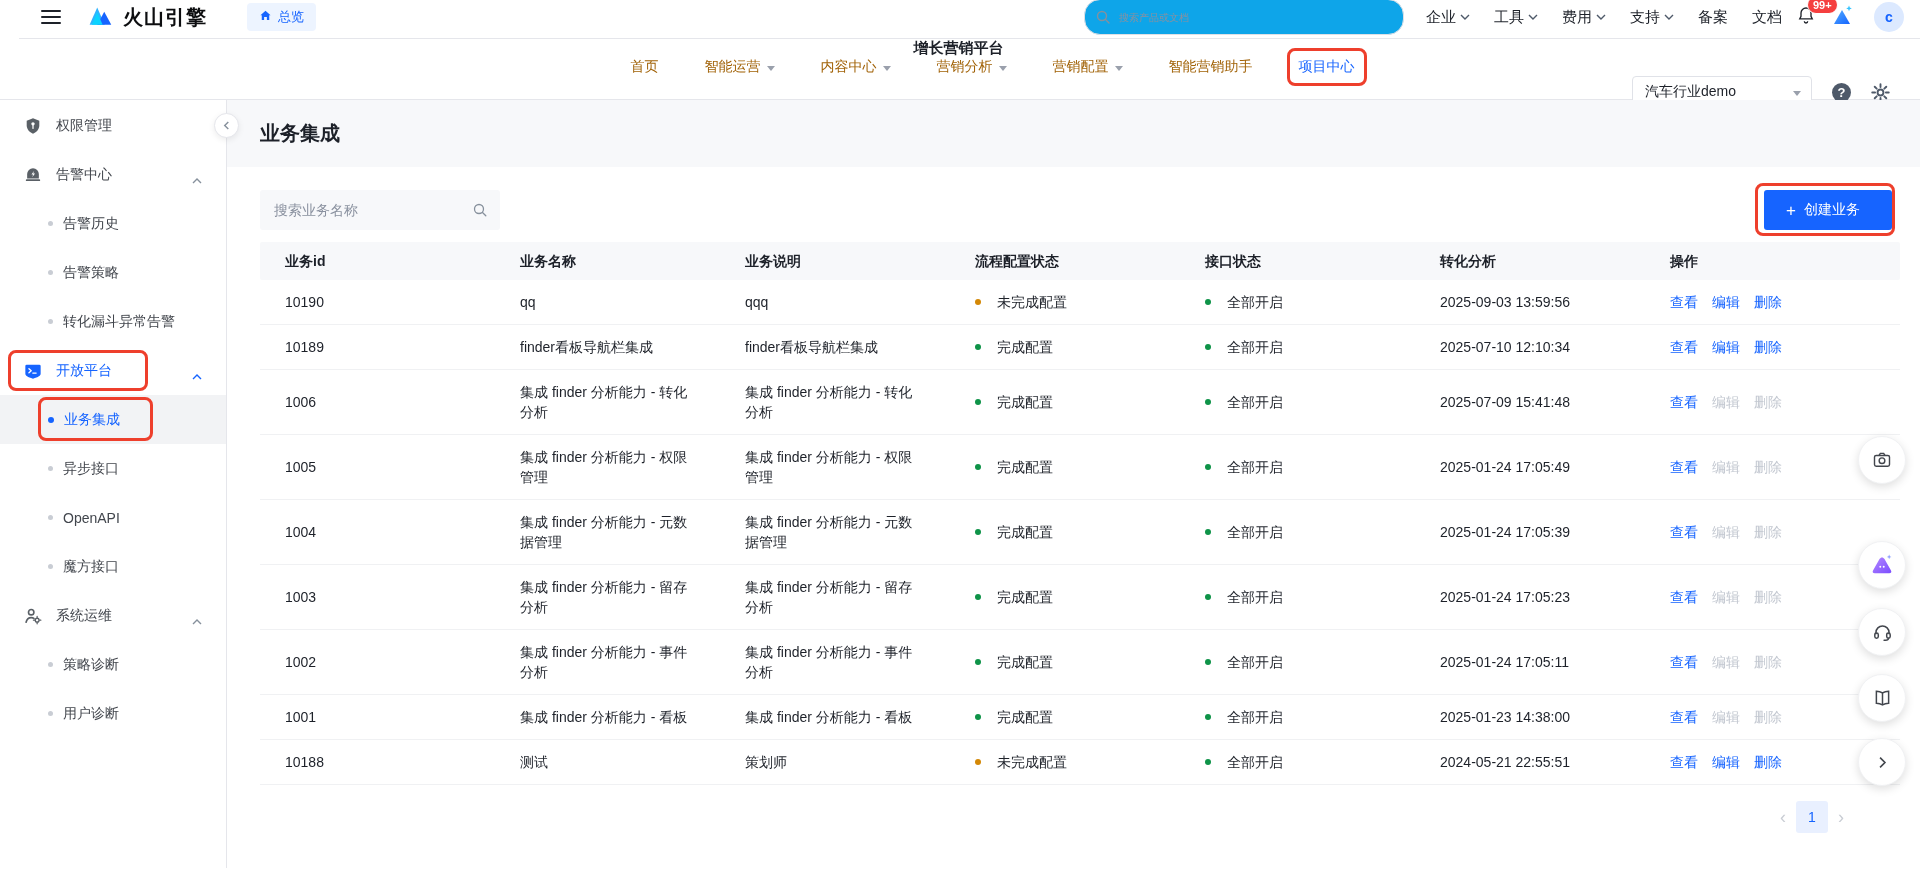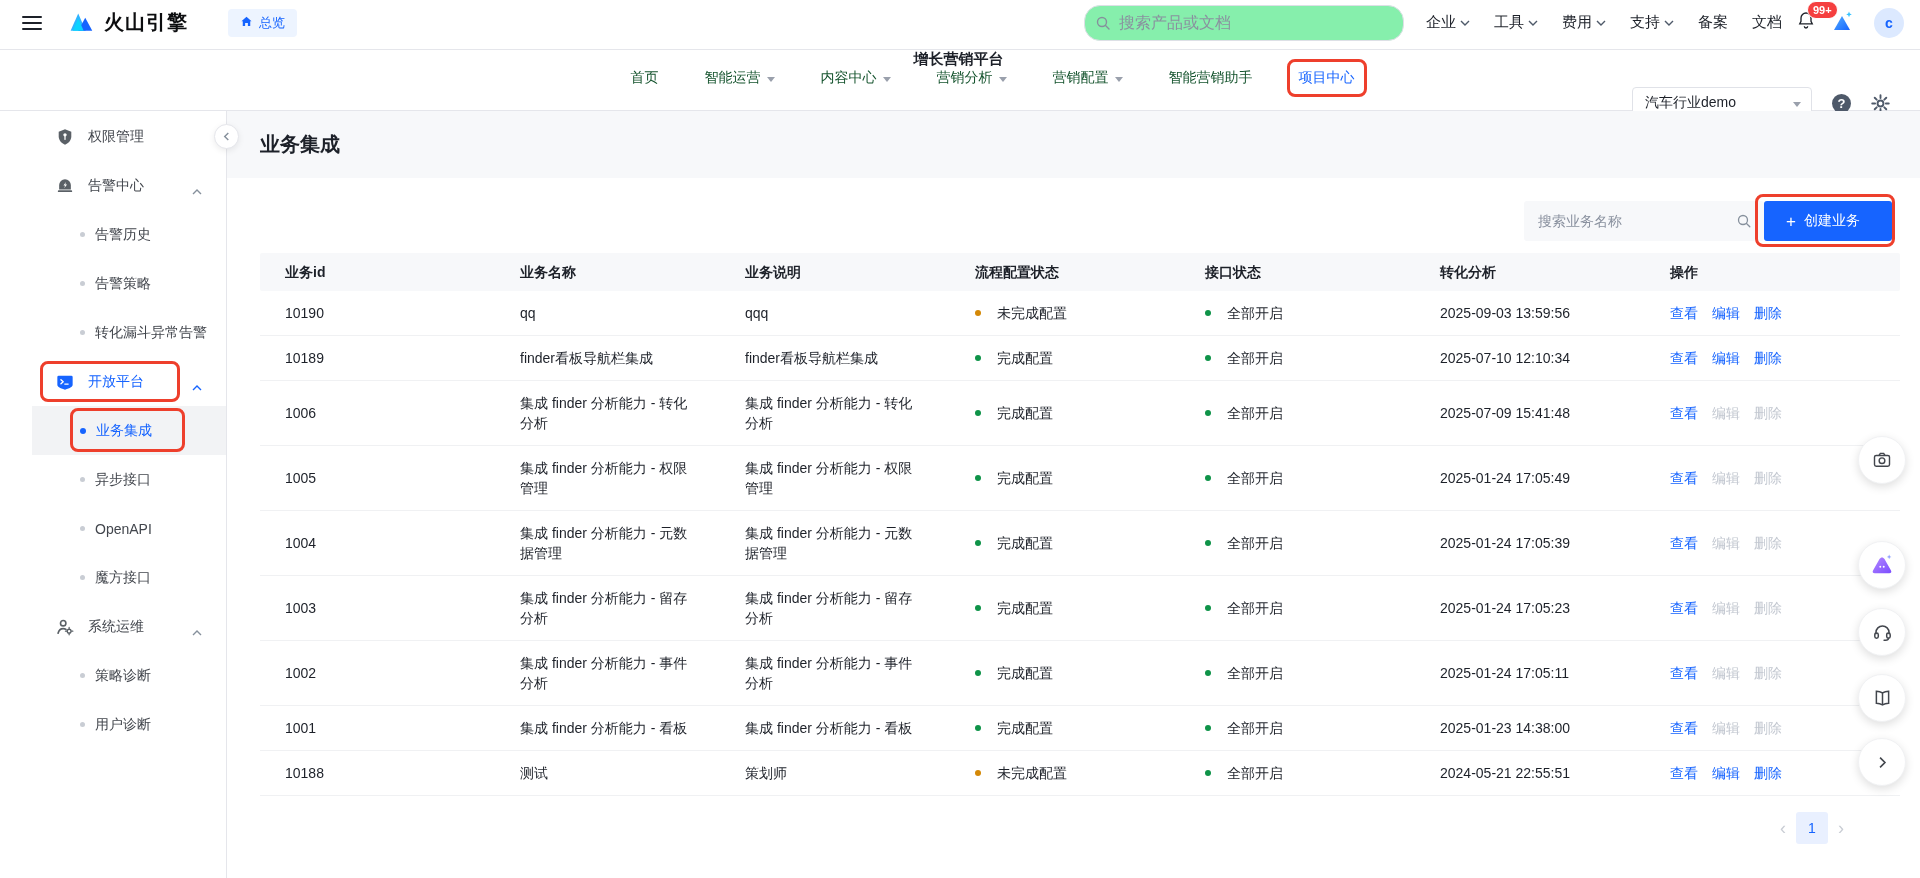--- a/index.html
+++ b/index.html
@@ -1,77 +1,77 @@
 <!DOCTYPE html>
 <html><head>
 <meta charset="utf-8">
 <style>
   * { margin:0; padding:0; box-sizing:border-box; }
   html,body { width:1920px; height:878px; overflow:hidden; background:#fff;
     font-family:"Liberation Sans","DejaVu Sans",sans-serif; color:#1D2129; }
   a { text-decoration:none; cursor:pointer; }
 
   
-  .top-header { height:50px; display:flex; align-items:center; padding:0 16px 4px 22px;
-    border-bottom:1px solid #E5E6EB; background:#fff; }
+  .top-header { height:39px; display:flex; align-items:center; padding:0 16px 4px 22px;
+    border-bottom:1px solid #E5E6EB; background:#fff;margin-left:19px; }
   .hamburger { width:20px; display:flex; flex-direction:column; gap:4px; cursor:pointer; }
   .hamburger i { display:block; height:2px; background:#1D2129; border-radius:1px; }
   .brand { display:flex; align-items:center; gap:8px; margin-left:26px; cursor:pointer; }
   .brand-name { font-size:20px; font-weight:700; color:#0C0D0F; letter-spacing:1px; }
   .overview-pill { margin-left:40px; height:28px; padding:0 12px; border-radius:4px;
     background:#EDF4FF; color:#1664FF; font-size:13px; display:flex; align-items:center; gap:6px; cursor:pointer; }
   .hd-search { position:relative; margin-left:auto; width:320px; }
   .hd-search input { width:320px; height:36px; border:1px solid #DDE0E6; border-radius:16px;
-    padding:0 10px 0 34px; font-size:16px; color:#1D2129; outline:none; background:#86efac; }
+    padding:0 10px 0 34px; font-size:10px; color:#1D2129; outline:none; background:#0ea5e9; }
   .hd-search input::placeholder { color:#8A919F; }
   .hd-search .mag { position:absolute; left:11px; top:10px; }
   .hd-menu { display:flex; align-items:center; margin-left:22px; gap:24px; }
   .hd-menu-item { display:flex; align-items:center; gap:4px; font-size:15px; color:#1D2129; cursor:pointer; white-space:nowrap; }
   .bell-wrap { position:relative; margin-left:14px; cursor:pointer; }
   .badge { position:absolute; top:-9px; left:11px; background:#F53F3F; color:#fff; font-size:11px;
     line-height:16px; padding:0 5px; border-radius:9px; border:1px solid #fff; font-weight:700; }
   .ai-top { margin-left:14px; cursor:pointer; }
   .avatar { width:30px; height:30px; border-radius:50%; background:#DCE9FF; color:#1664FF;
     font-size:14px; font-weight:700; display:flex; align-items:center; justify-content:center; margin-left:18px; cursor:pointer; }
 
   
   .platform-nav { height:61px; display:flex; align-items:center; padding:0 30px 0 27px;
     border-bottom:1px solid #E5E6EB; background:#fff;flex-direction:column; }
   .pn-title { font-size:15px; font-weight:600; color:#1D2129; }
   .pn-items { display:flex; align-items:center; margin-left:68px; gap:46px; }
-  .pn-item { position:relative; display:flex; align-items:center; gap:6px; font-size:14px; color:#14532d; cursor:pointer; white-space:nowrap; }
+  .pn-item { position:relative; display:flex; align-items:center; gap:6px; font-size:14px; color:#a16207; cursor:pointer; white-space:nowrap; }
   .pn-item.active { color:#1664FF; }
   .tri { width:0; height:0; border-left:4px solid transparent; border-right:4px solid transparent; border-top:5px solid #9AA0AC; margin-top:2px; }
   .pn-right { margin-left:auto; display:flex; align-items:center; gap:20px; }
   .proj-select { width:180px; height:32px; border:1px solid #E0E2E8; border-radius:4px; background:#fff;
     display:flex; align-items:center; justify-content:space-between; padding:0 10px 0 12px; font-size:14px; cursor:pointer; }
   .help-circle { width:19px; height:19px; border-radius:50%; background:#4E5969; color:#fff; font-size:13px; font-weight:700;
     display:flex; align-items:center; justify-content:center; cursor:pointer; }
 
   
   .page-body { display:flex; height:768px; }
-  .sidebar { position:relative; width:227px; border-right:1px solid #E5E6EB; background:#fff; flex:none; padding-top:1px;padding-left:32px; }
+  .sidebar { position:relative; width:227px; border-right:1px solid #E5E6EB; background:#fff; flex:none; padding-top:1px; }
   .side-item { position:relative; height:49px; display:flex; align-items:center; padding-left:24px; cursor:pointer; font-size:14px; color:#42464D; }
   .side-item .s-label { margin-left:14px; }
   .side-item.sub { padding-left:48px; }
   .side-item.sub .s-label { margin-left:10px; }
   .bullet { width:5px; height:5px; border-radius:50%; background:#C9CDD4; flex:none; }
   .side-item.active { background:#F2F3F5; color:#1664FF; }
   .side-item.active .bullet { background:#1664FF; width:6px; height:6px; }
   .side-item.group-active { color:#1664FF; }
   .chev { position:absolute; right:24px; top:21px; }
   .collapse-btn { position:absolute; right:-13px; top:13px; width:25px; height:25px; border-radius:50%;
     background:#fff; border:1px solid #E5E6EB; box-shadow:0 2px 6px rgba(0,0,0,.08);
     display:flex; align-items:center; justify-content:center; cursor:pointer; z-index:20; }
 
   .content { flex:1; background:#fff; }
   .page-head { height:67px; background:#F7F8FA; display:flex; align-items:center; padding-left:33px; }
   .page-title { font-size:20px; font-weight:600; color:#1D2129; }
   .content-inner { padding:23px 20px 0 33px; }
-  .toolbar { display:flex; align-items:flex-start; justify-content:flex-end; }
+  .toolbar { display:flex; align-items:flex-start; justify-content:space-between; }
   .tb-search { position:relative; width:240px; }
   .tb-search input { width:240px; height:40px; background:#F7F8FA; border:none; border-radius:3px;
     padding:0 36px 0 14px; font-size:14px; color:#1D2129; outline:none; }
   .tb-search input::placeholder { color:#8A919F; }
   .tb-search .mag { position:absolute; right:12px; top:12px; }
   .create-btn { position:relative; height:40px; min-width:128px; padding:0 22px; background:#1664FF; color:#fff;
     border:none; border-radius:3px; font-size:14px; cursor:pointer; display:flex; align-items:center; gap:8px;
     font-family:inherit; margin-right:8px; }
   .create-btn .plus { font-size:17px; font-weight:400; line-height:1; }
 

